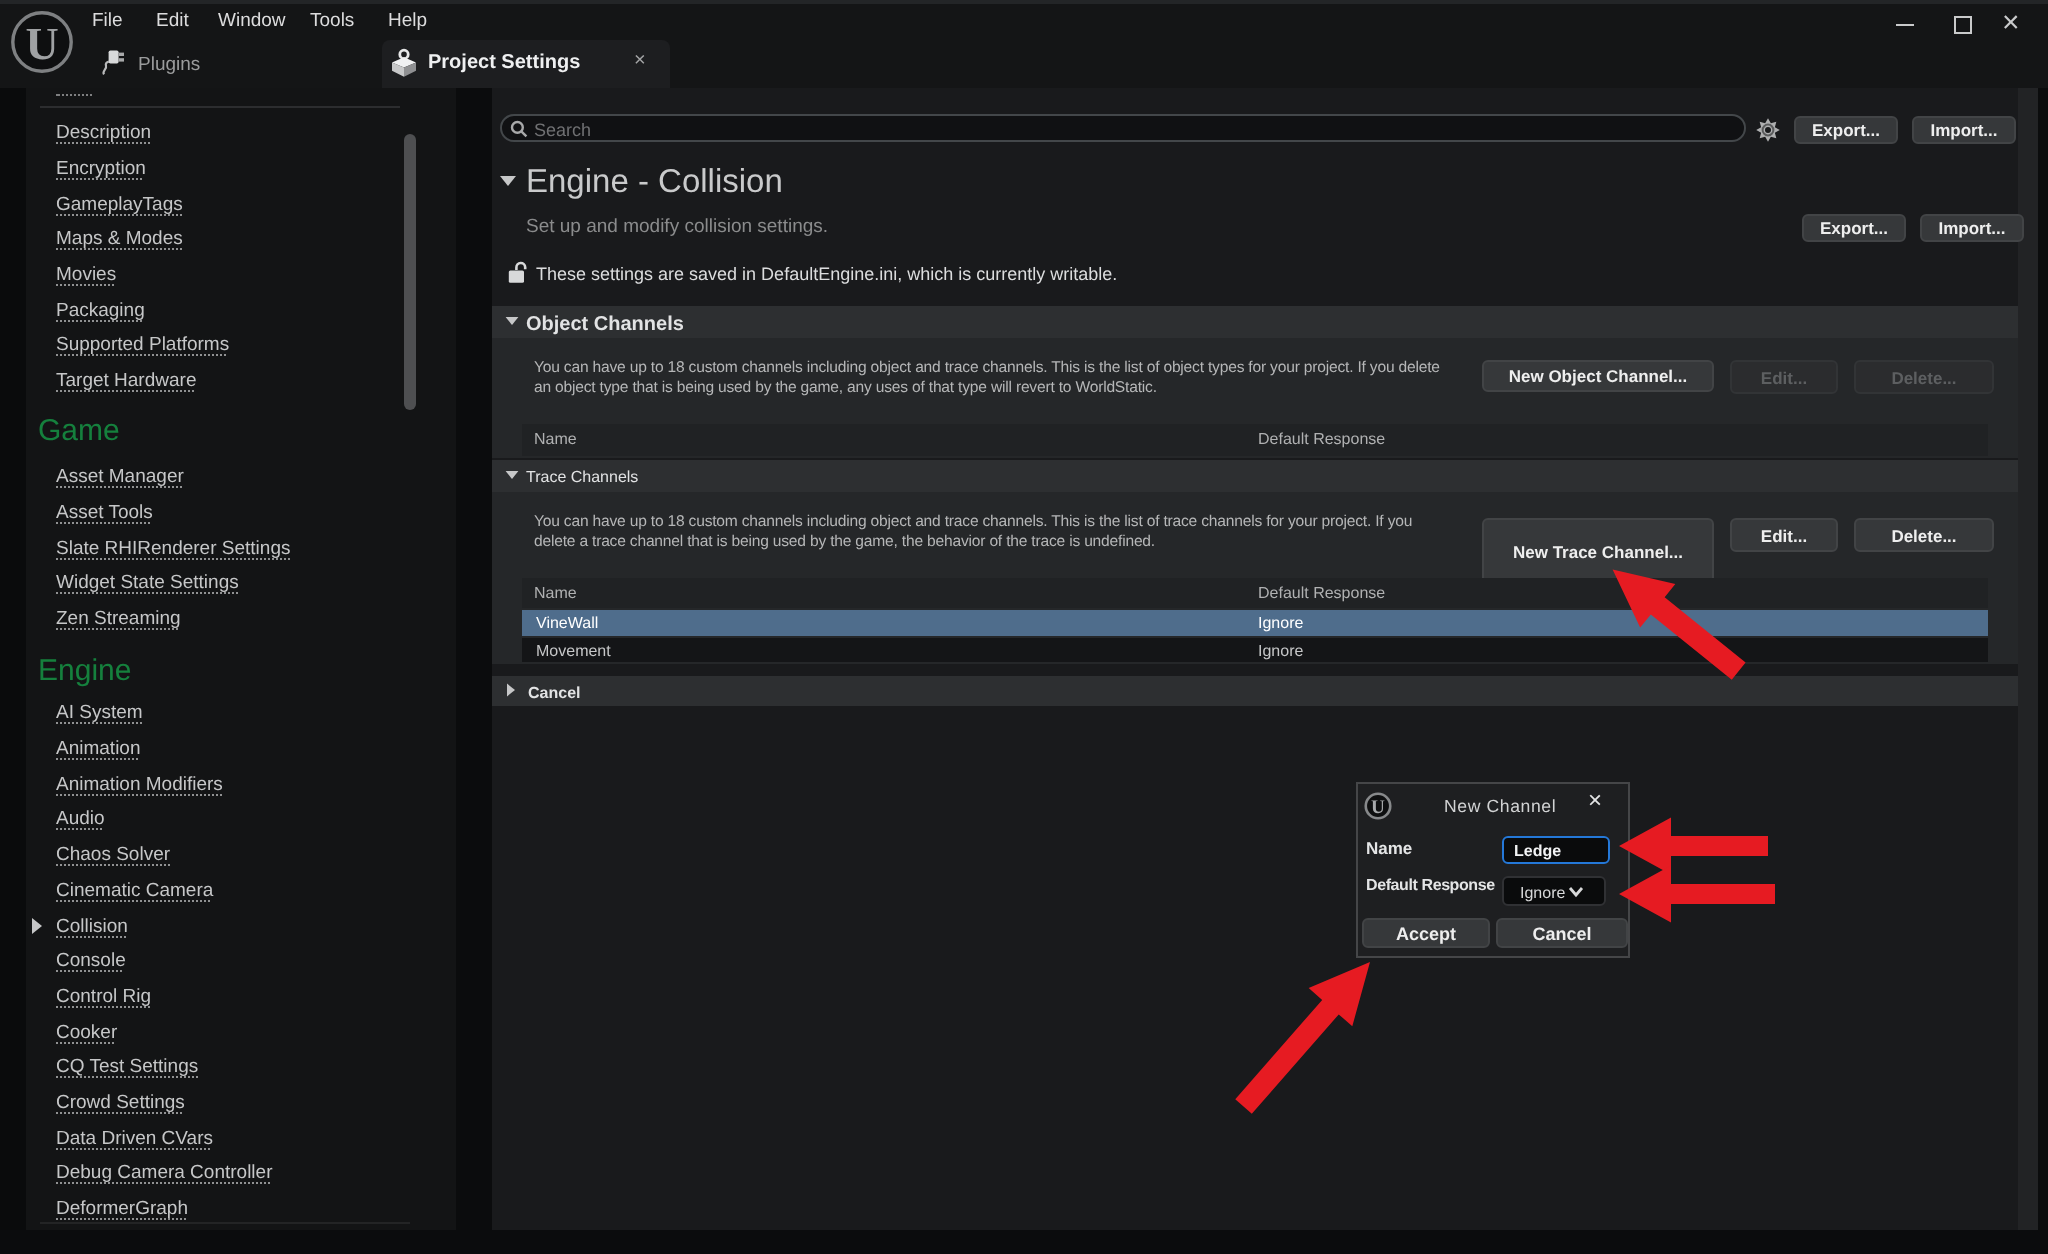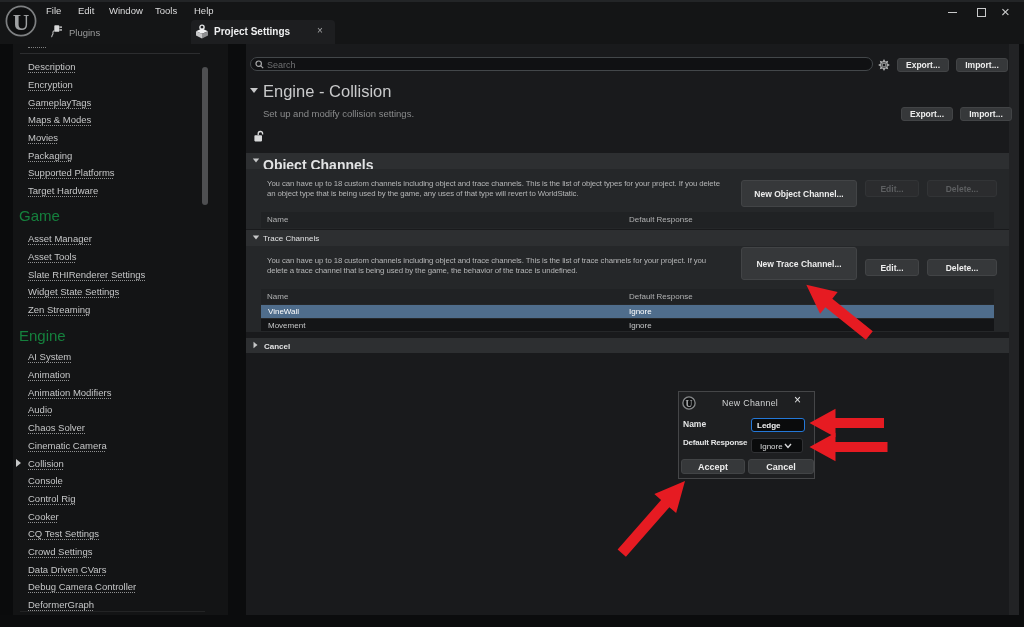--- a/index.html
+++ b/index.html
@@ -126,39 +126,40 @@
   <div class="abs tri-d" style="left:250px;top:88px"></div>
   <span class="abs" style="left:263px;top:82px;font-size:16.5px;color:#c9cacb">Engine - Collision</span>
   <span class="abs" style="left:263px;top:108px;font-size:9.5px;color:#8a8b8c">Set up and modify collision settings.</span>
   <div class="abs btn" style="left:901px;top:107px;width:52px;height:14px">Export...</div>
   <div class="abs btn" style="left:960px;top:107px;width:52px;height:14px">Import...</div>
 
   <svg class="abs" style="left:253px;top:129px" width="12" height="14" viewBox="0 0 12 14">
     <rect x="1.4" y="6.2" width="7.6" height="6.2" rx="0.8" fill="#d8d9da"></rect>
     <path d="M5.2 6 V4.8 A2.2 2.2 0 0 1 9.6 4.6 V5.6" fill="none" stroke="#d8d9da" stroke-width="1.3"></path>
   </svg>
+  <span class="abs" style="left:268px;top:132px;font-size:9px;color:#dcddde">These settings are saved in DefaultEngine.ini, which is currently writable.</span>
 
   <div class="abs sechdr" style="top:153px"></div>
   <div class="abs tri-d" style="left:252px;top:158px;transform:scale(0.8)"></div>
-  <span class="abs" style="left:263px;top:157px;font-size:14px;font-weight:bold;color:#e2e3e4">Object Channels</span>
+  <span class="abs" style="left:263px;top:157px;font-size:10px;font-weight:bold;color:#e2e3e4">Object Channels</span>
   <div class="abs secbody" style="top:169px;height:60px"></div>
   <div class="abs desc" style="left:267px;top:179px;width:500px;white-space:nowrap">You can have up to 18 custom channels including object and trace channels. This is the list of object types for your project. If you delete<br>an object type that is being used by the game, any uses of that type will revert to WorldStatic.</div>
-  <div class="abs btn" style="left:741px;top:180px;width:116px;height:27px">New Object Channel...</div>
+  <div class="abs btn" style="left:741px;top:180px;width:116px;height:16px">New Object Channel...</div>
   <div class="abs btn dis" style="left:865px;top:180px;width:54px;height:17px">Edit...</div>
   <div class="abs btn dis" style="left:927px;top:180px;width:70px;height:17px">Delete...</div>
   <div class="abs thdr" style="left:261px;top:212px;width:733px;height:16px"></div>
   <span class="abs" style="left:267px;top:215px;font-size:8px;color:#b0b1b2">Name</span>
   <span class="abs" style="left:629px;top:215px;font-size:8px;color:#b0b1b2">Default Response</span>
 
   <div class="abs sechdr" style="top:230px"></div>
   <div class="abs tri-d" style="left:252px;top:235px;transform:scale(0.8)"></div>
   <span class="abs" style="left:263px;top:234px;font-size:8px;font-weight:normal;color:#e2e3e4">Trace Channels</span>
   <div class="abs secbody" style="top:246px;height:86px"></div>
   <div class="abs desc" style="left:267px;top:256px;width:500px;white-space:nowrap">You can have up to 18 custom channels including object and trace channels. This is the list of trace channels for your project. If you<br>delete a trace channel that is being used by the game, the behavior of the trace is undefined.</div>
-  <div class="abs btn" style="left:741px;top:247px;width:116px;height:33px">New Trace Channel...</div>
+  <div class="abs btn" style="left:741px;top:259px;width:116px;height:33px">New Trace Channel...</div>
   <div class="abs btn" style="left:865px;top:259px;width:54px;height:17px">Edit...</div>
   <div class="abs btn" style="left:927px;top:259px;width:70px;height:17px">Delete...</div>
   <div class="abs thdr" style="left:261px;top:289px;width:733px;height:15px"></div>
   <span class="abs" style="left:267px;top:292px;font-size:8px;color:#b0b1b2">Name</span>
   <span class="abs" style="left:629px;top:292px;font-size:8px;color:#b0b1b2">Default Response</span>
   <div class="abs" style="left:261px;top:305px;width:733px;height:13px;background:#4f6d8c"></div>
   <span class="abs" style="left:268px;top:307px;font-size:8px;color:#ffffff">VineWall</span>
   <span class="abs" style="left:629px;top:307px;font-size:8px;color:#ffffff">Ignore</span>
   <div class="abs" style="left:261px;top:319px;width:733px;height:12px;background:#141517"></div>
   <span class="abs" style="left:268px;top:320.5px;font-size:8px;color:#c6c7c8">Movement</span>

